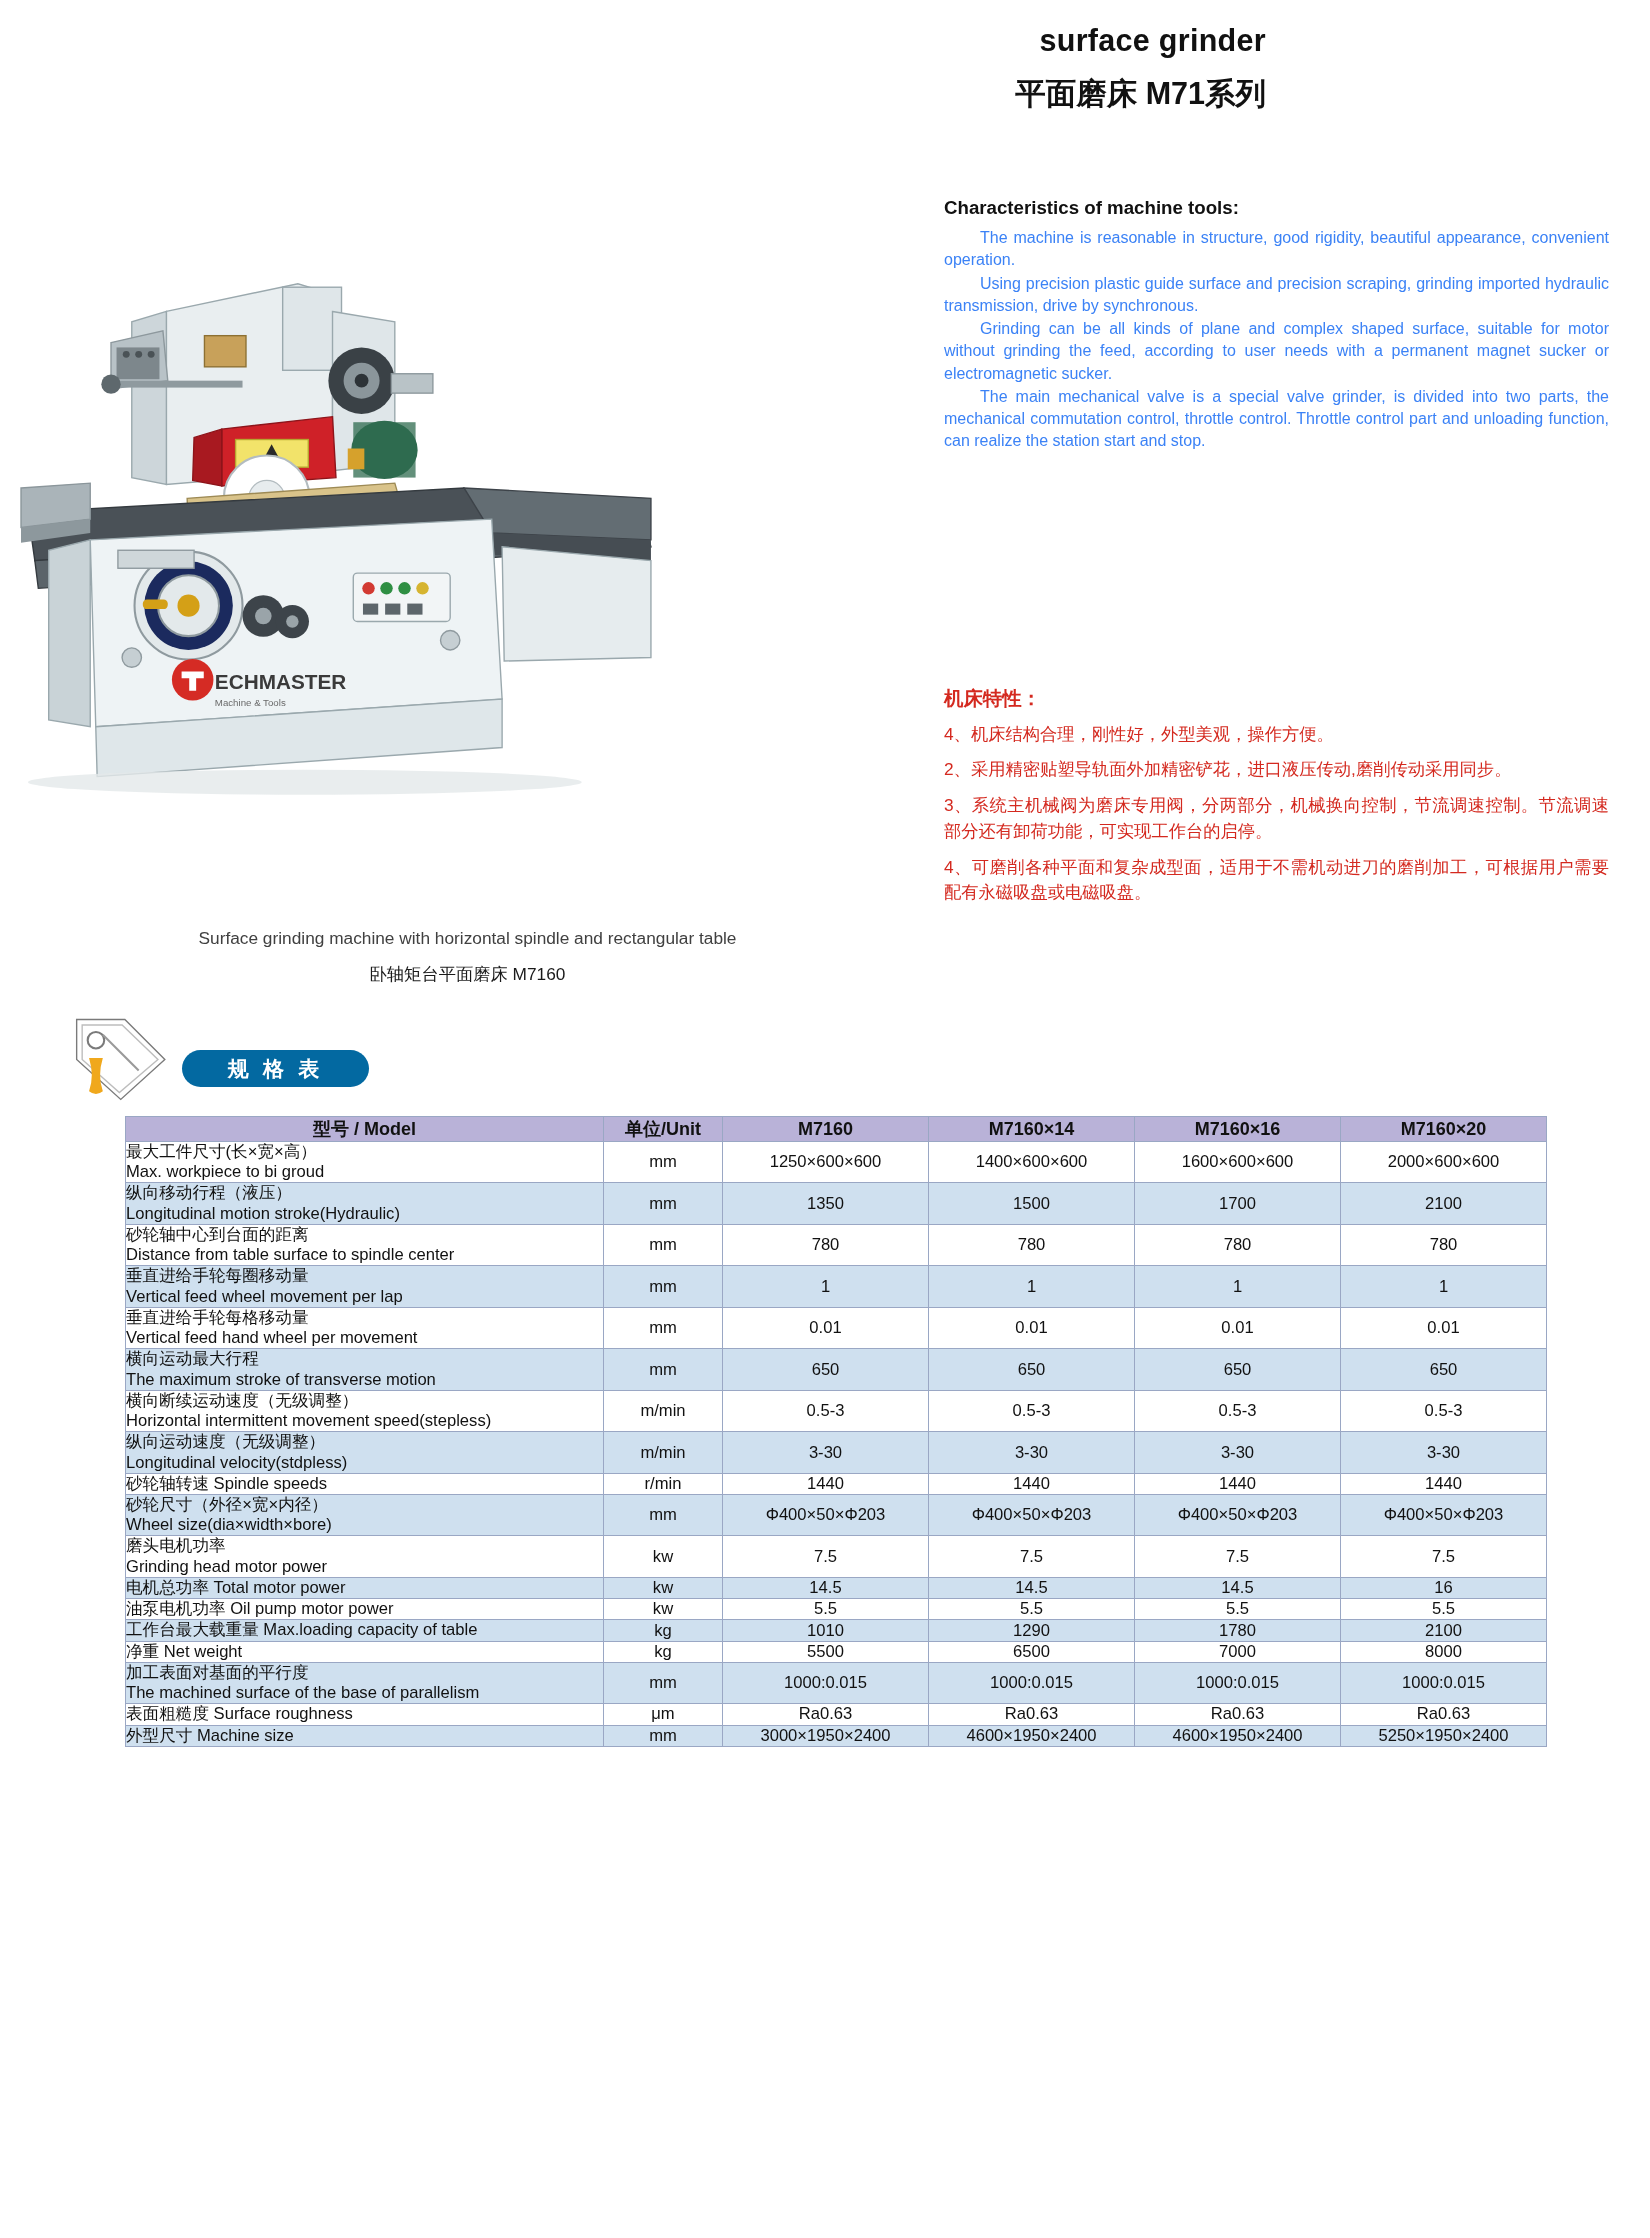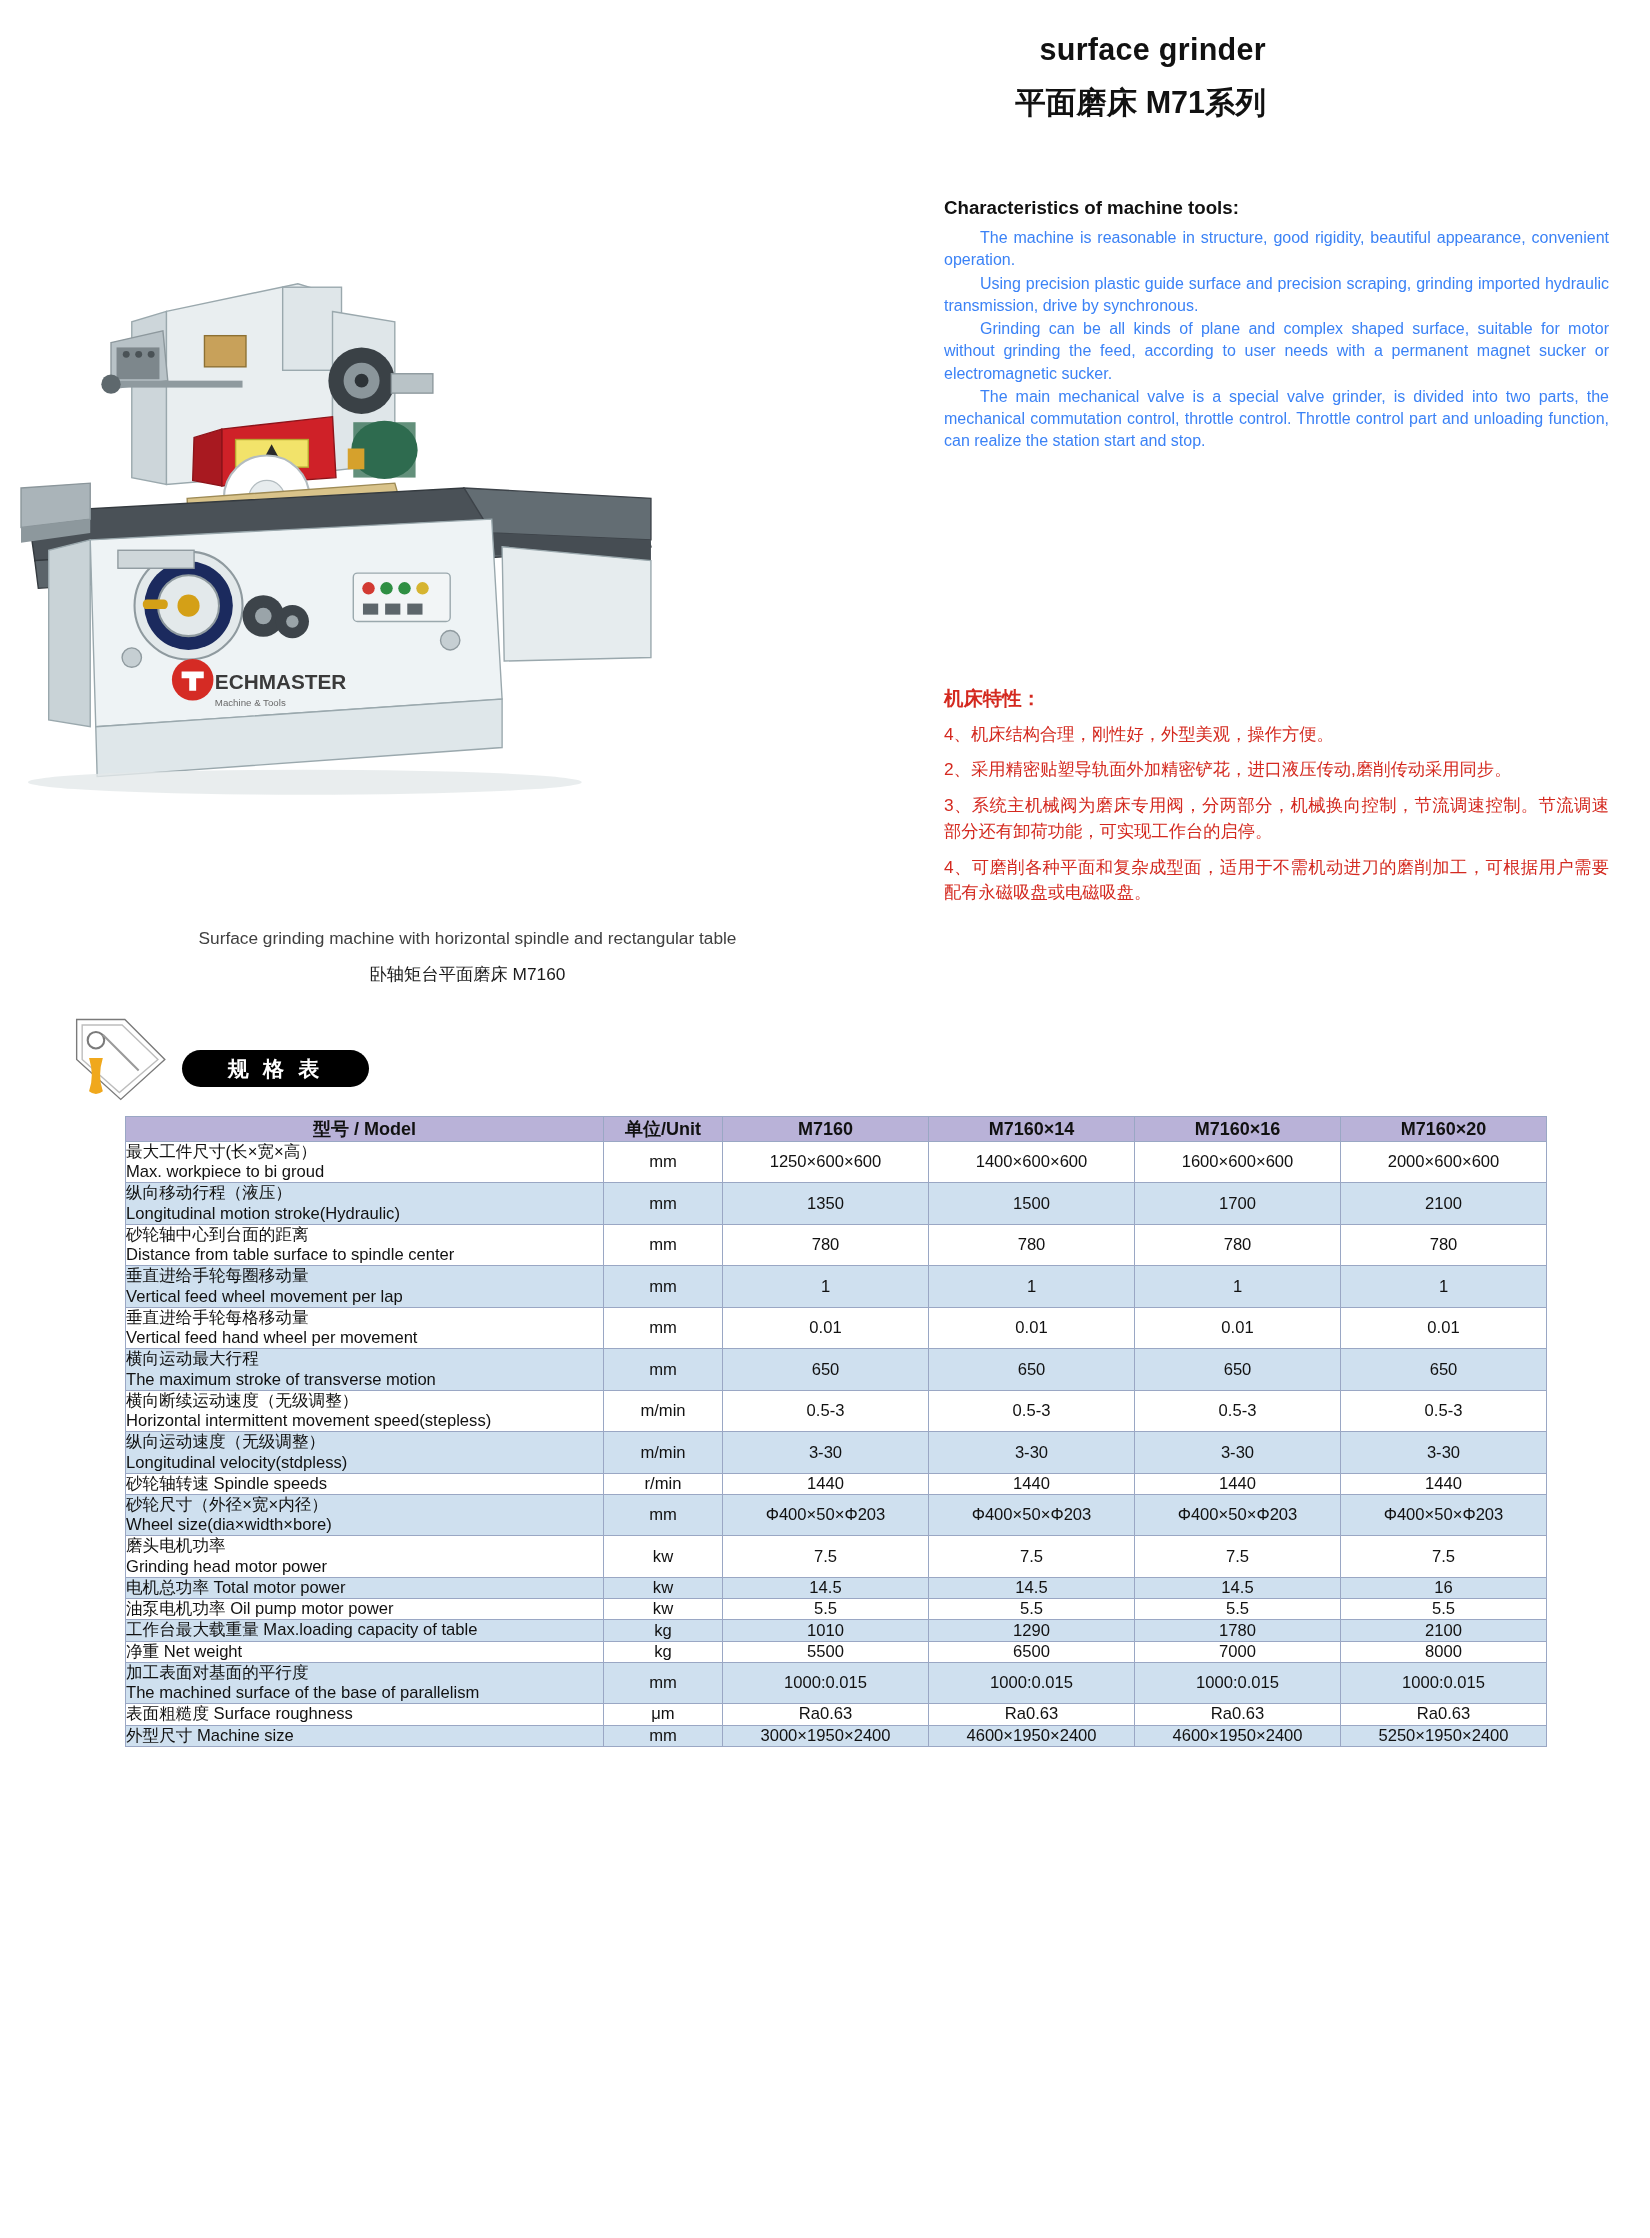--- a/index.html
+++ b/index.html
@@ -12,21 +12,21 @@
     color: #1a1a1a;
     position: relative;
     overflow: hidden;
   }
 
   
   .header {
     position: absolute;
     top: 0; left: 0;
     width: 1309px;
-    padding-top: 32px;
+    padding-top: 23px;
     text-align: right;
     padding-right: 43px;
   }
   .header .title-en {
     font-size: 30.5px;
     font-weight: bold;
     letter-spacing: 0.3px;
     color: #111;
     line-height: 1.15;
   }
@@ -129,21 +129,21 @@
   .tag-shape {
     position: absolute;
     left: 0; top: 0;
   }
   .spec-pill {
     position: absolute;
     left: 121px;
     top: 36px;
     width: 187px;
     height: 37px;
-    background: #000000;
+    background: #0369a1;
     border-radius: 18.7px;
     color: #ffffff;
     font-size: 21px;
     font-weight: bold;
     letter-spacing: 4.2px;
     display: flex;
     align-items: center;
     justify-content: center;
   }
 

